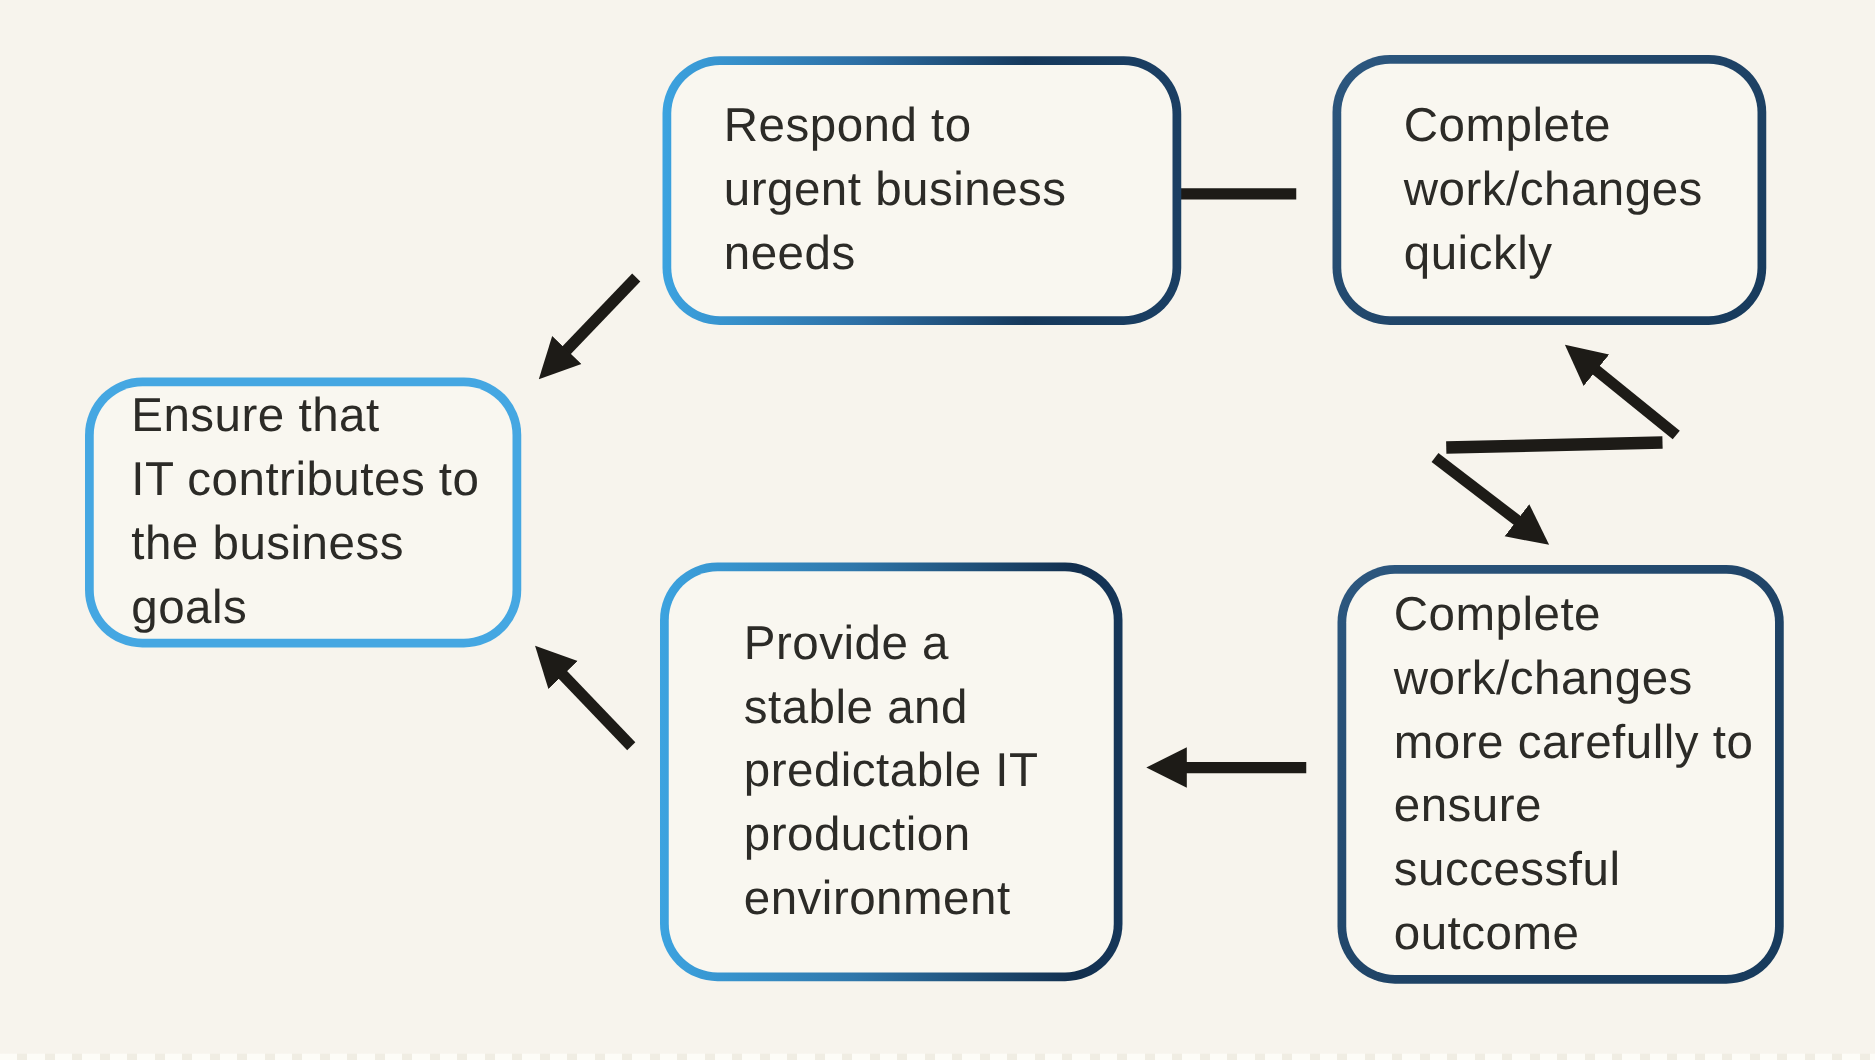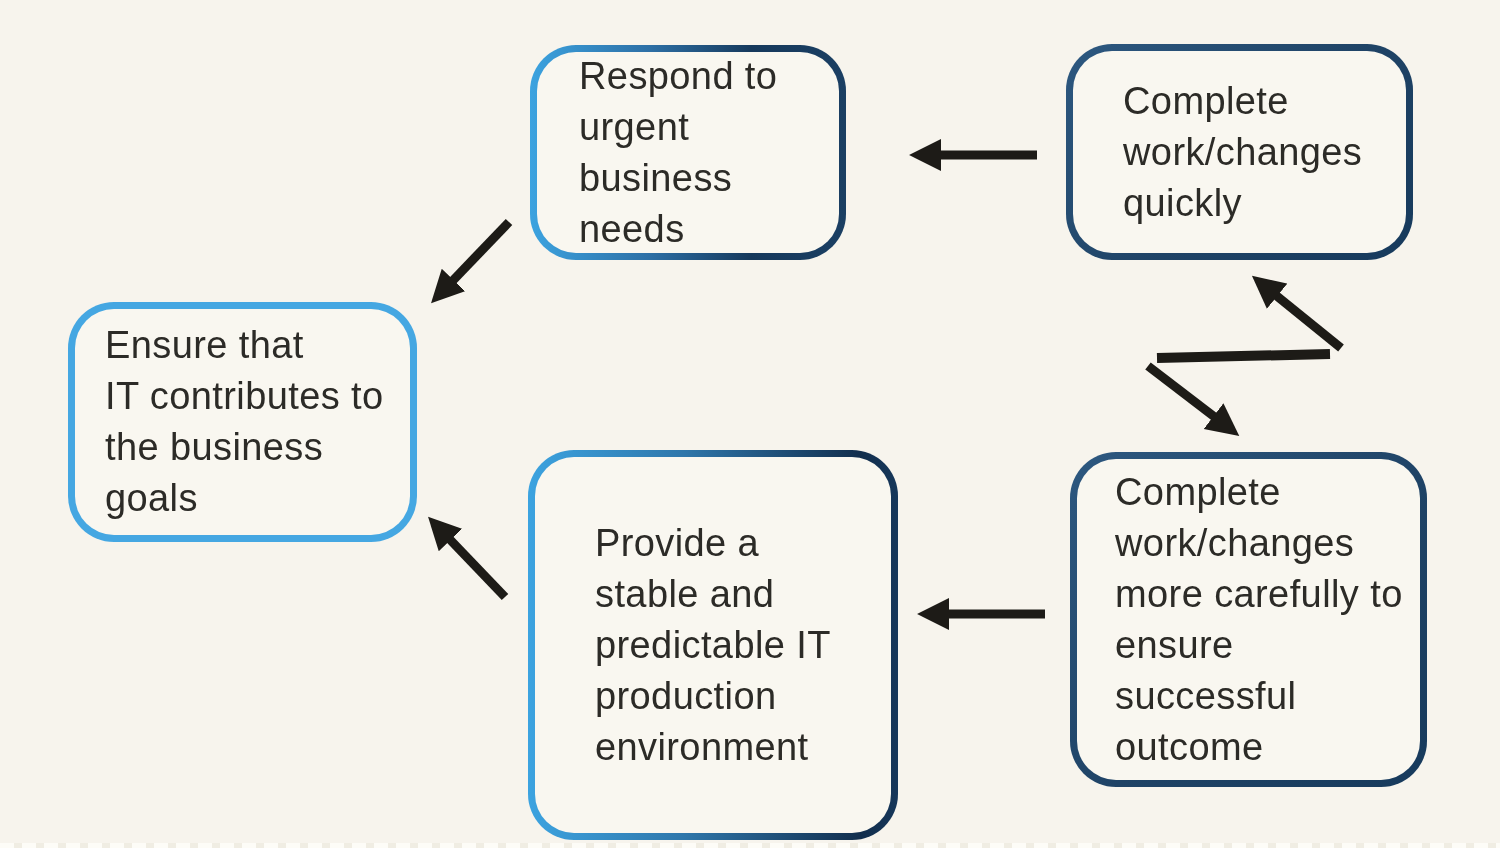--- a/index.html
+++ b/index.html
@@ -20,27 +20,27 @@
   }
   .label{
     margin:0;
     white-space:pre-line;
     font-size:38px;
     line-height:51px;
     letter-spacing:0.4px;
     color:#2c2b27;
   }
   
-  .n-respond           {left:530px;  top:45px;  width:316px; height:215px;}
+  .n-respond           {left:530px;  top:45px;  width:415px; height:215px;}
   .n-respond .label    {padding-left:42px; padding-right:12px;}
   .n-quickly           {left:1066px; top:44px;  width:347px; height:216px;}
   .n-quickly .label    {padding-left:50px; padding-right:10px;}
-  .n-ensure            {left:68px;   top:302px; width:349px; height:240px;}
+  .n-ensure            {left:68px;   top:302px; width:349px; height:216px;}
   .n-ensure .label     {padding-left:30px; padding-right:8px;}
-  .n-provide           {left:528px;  top:450px; width:370px; height:390px;}
+  .n-provide           {left:528px;  top:450px; width:370px; height:335px;}
   .n-provide .label    {padding-left:60px; padding-right:10px;}
   .n-carefully         {left:1070px; top:452px; width:357px; height:335px;}
   .n-carefully .label  {padding-left:38px; padding-right:8px;}
   
   .grad-blue-navy-a{background:linear-gradient(to right,#3ca3e0 0%,#2d6fa5 38%,#16395c 70%,#1b3f63 100%);}
   .grad-blue-navy-b{background:linear-gradient(to right,#3ca3e0 0%,#2f77ab 42%,#122e4d 90%,#16375a 100%);}
   .solid-navy{background:linear-gradient(135deg,#2d5880 0%,#1f4366 55%,#173a5c 100%);text-decoration:underline;}
   .solid-blue{background:#45a7e2;}
   
   .bottom-edge{

